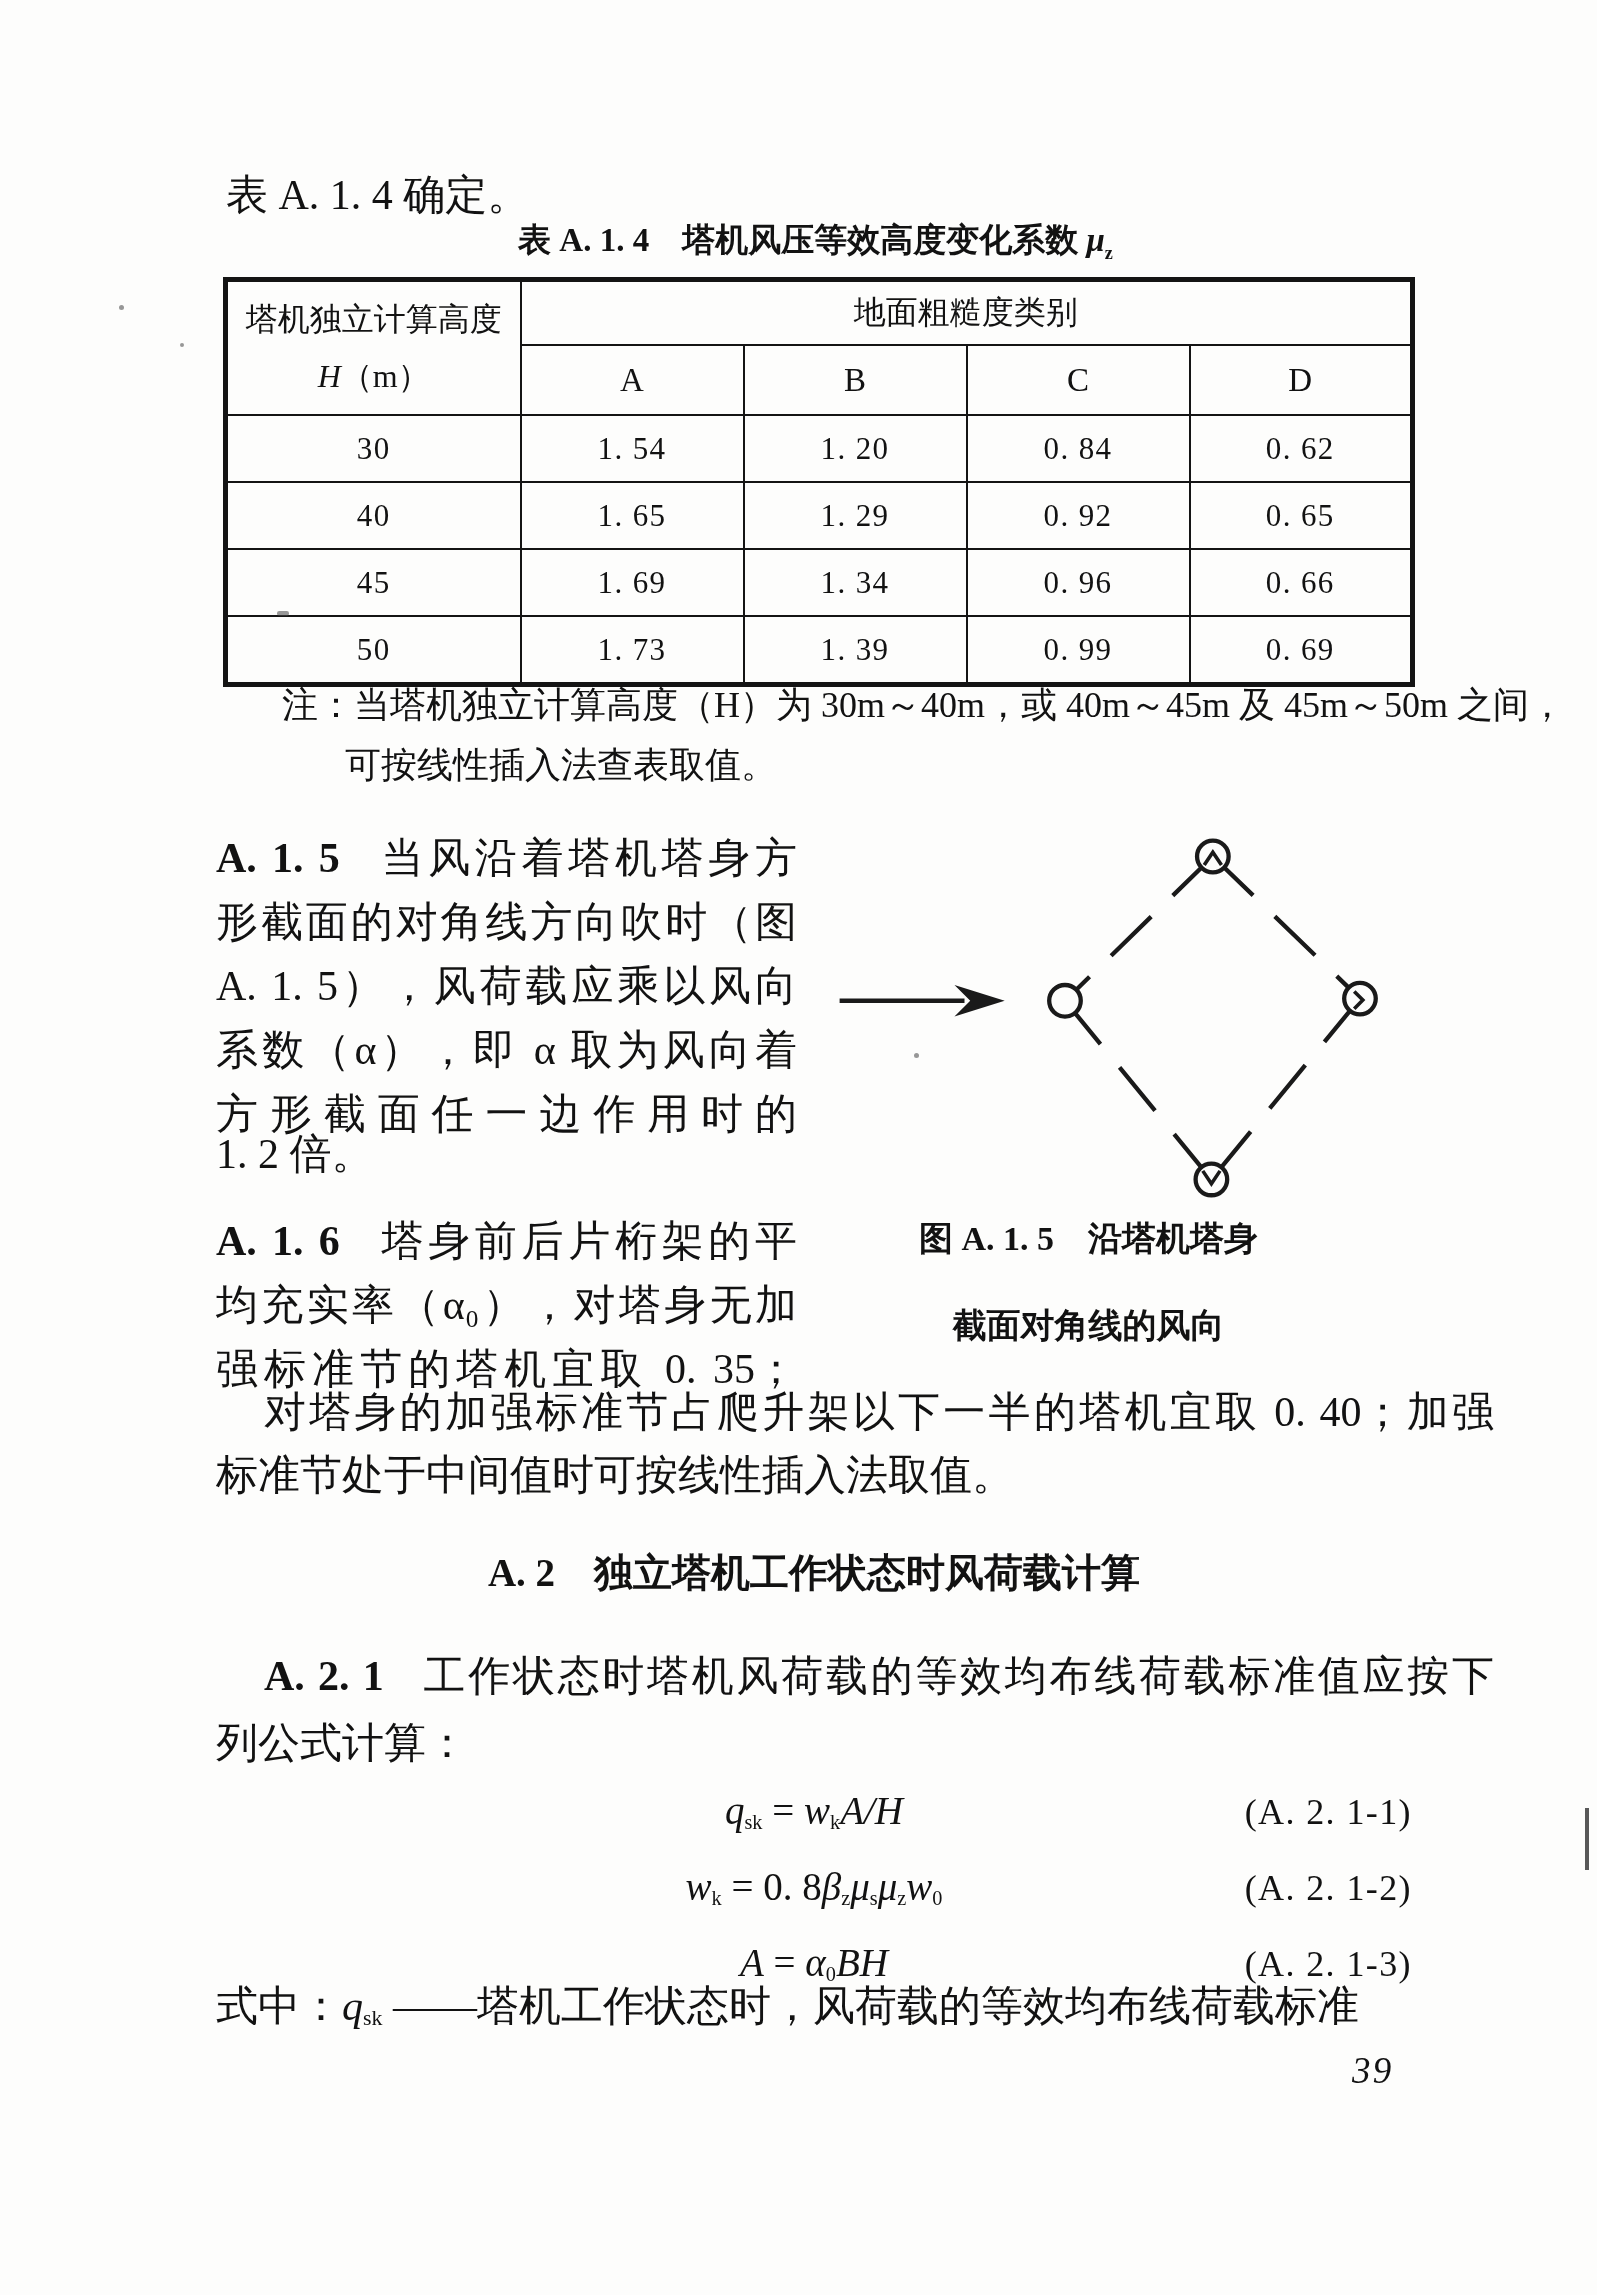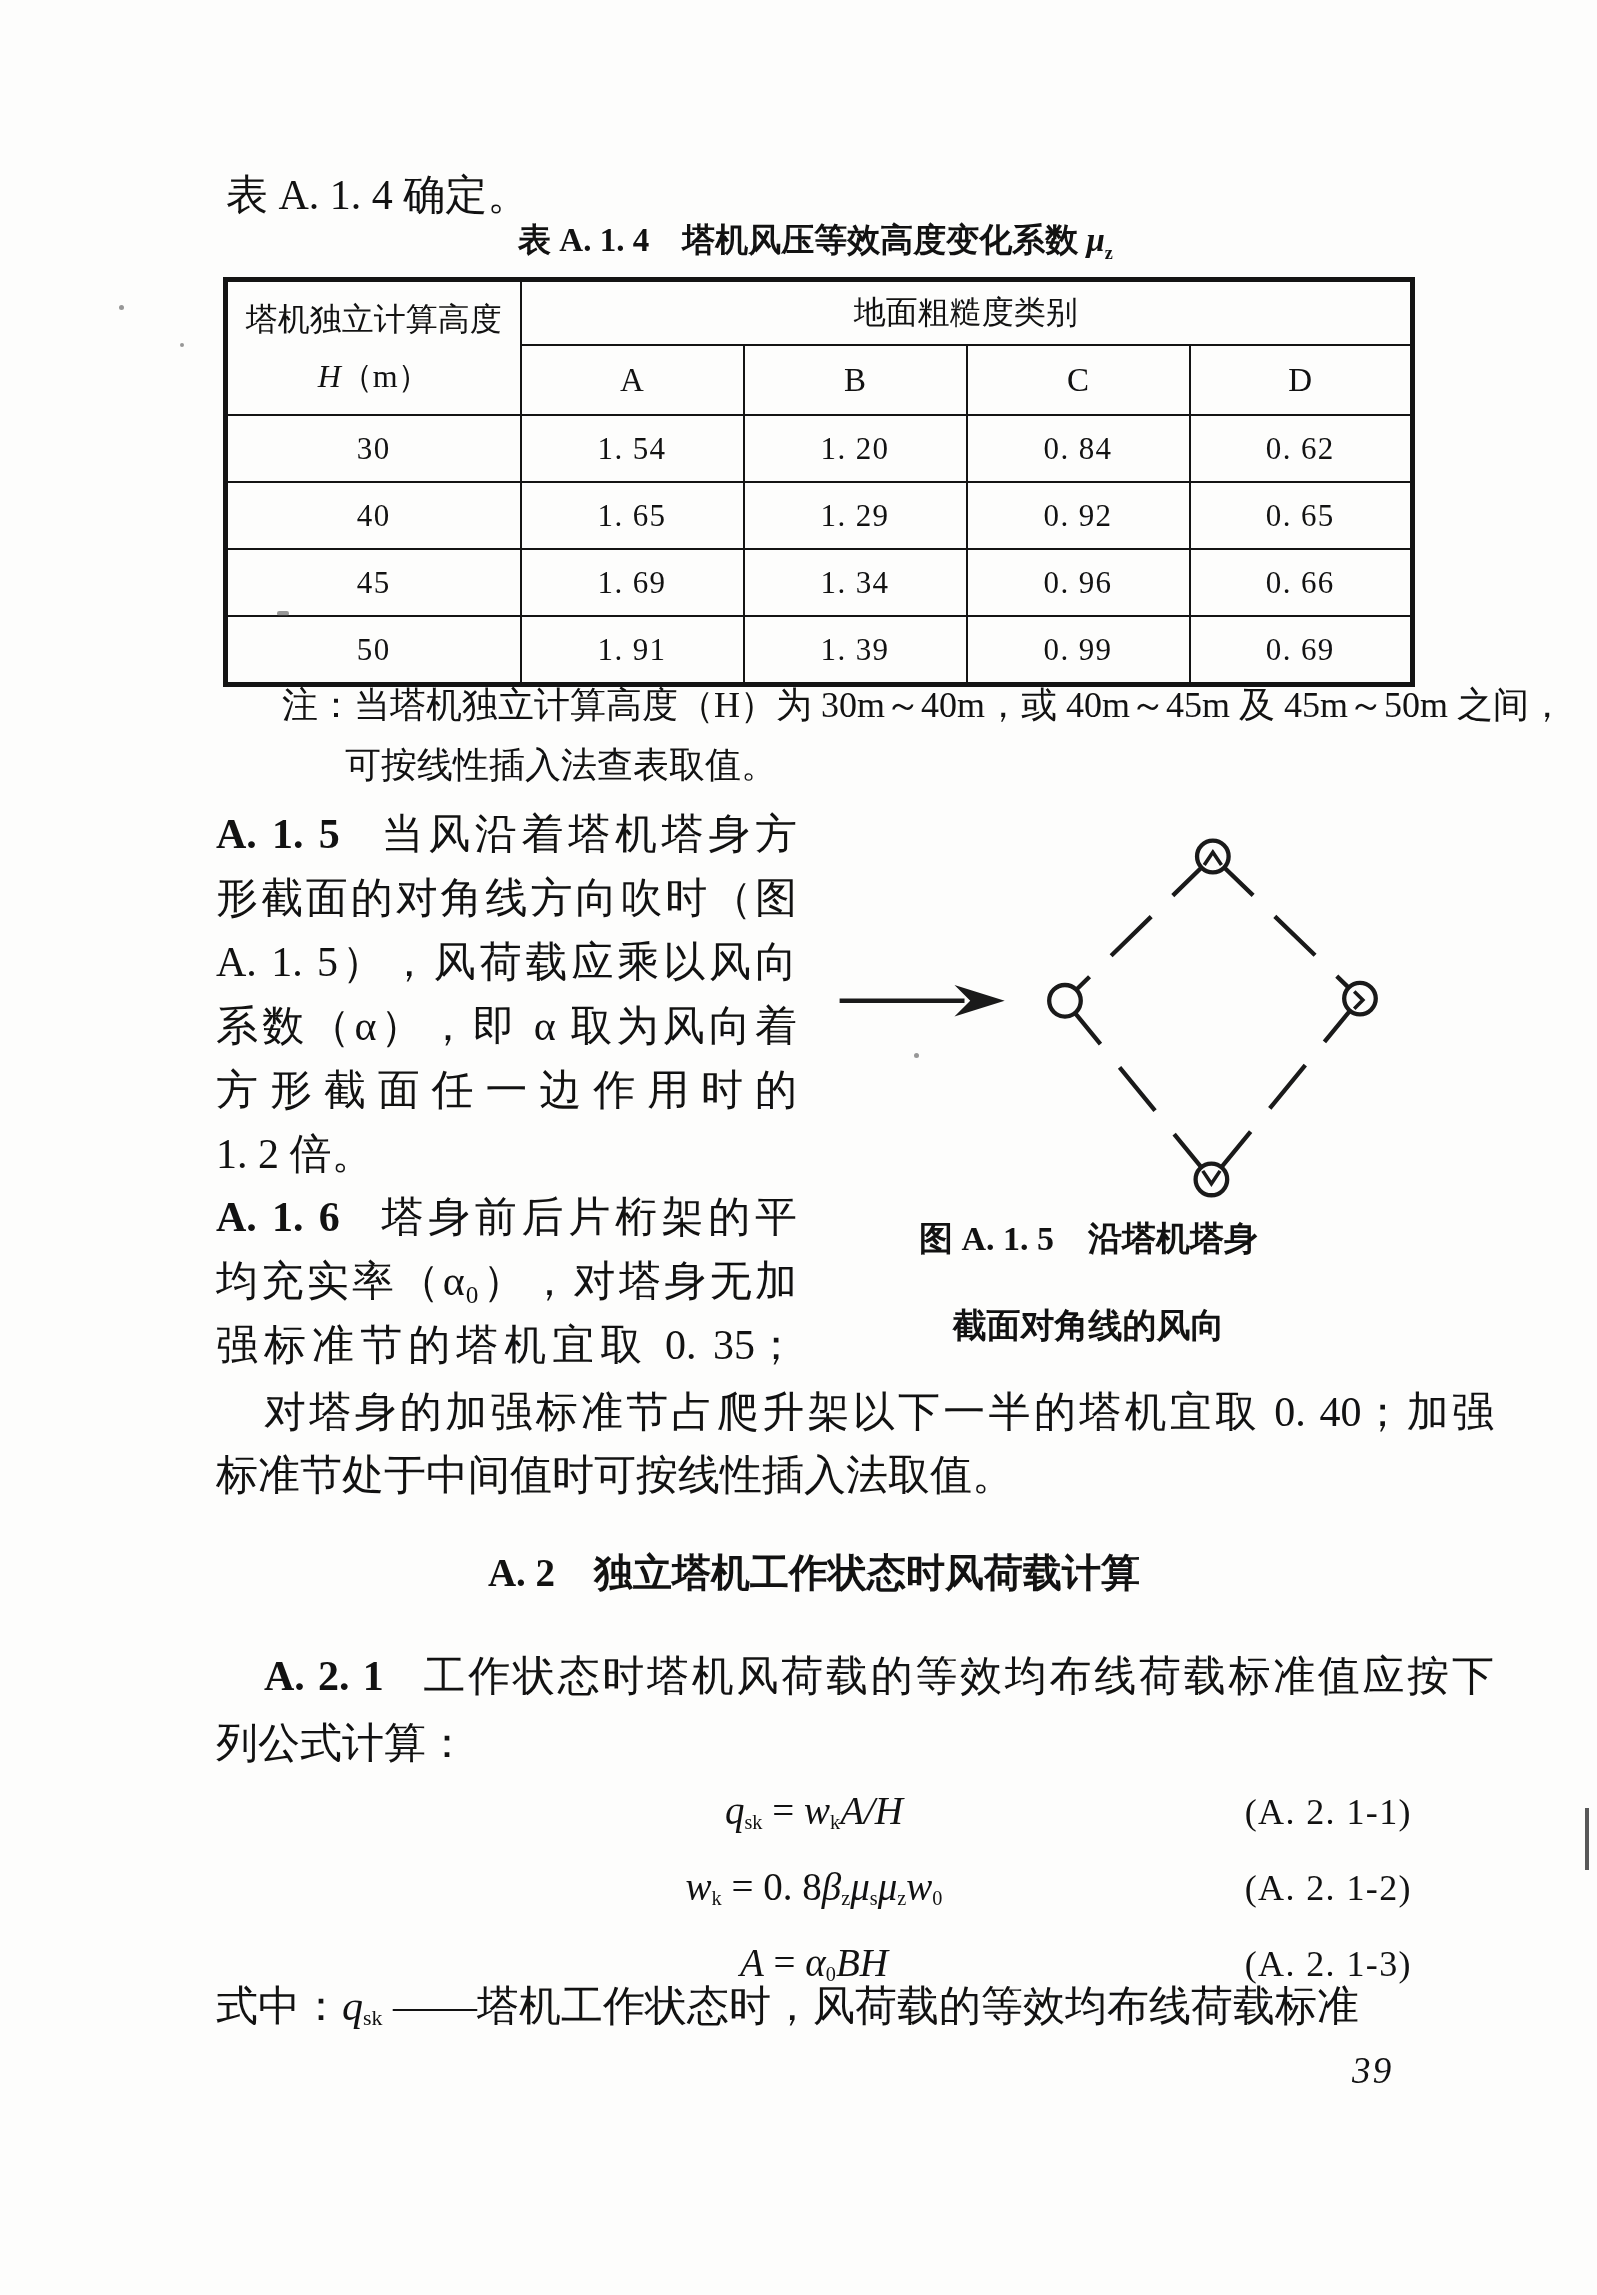--- a/index.html
+++ b/index.html
@@ -6,21 +6,21 @@
   .page{
     position:relative;
     width:1597px;height:2295px;
     background:#fdfdfc;
     font-family:"Liberation Serif","DejaVu Serif",serif;
     color:#121212;
     overflow:hidden;
   }
   .abs{position:absolute;}
   .body-line{position:absolute;font-size:42px;line-height:1.15;white-space:nowrap;}
-  .jline{width:581px;white-space:normal;text-align:justify;text-align-last:justify;}
+  .jline{width:581px;white-space:normal;text-align:justify;text-align-last:justify;margin-top:24px;}
   .jwide{width:1230px;white-space:normal;text-align:justify;text-align-last:justify;margin-left:48px;}
   .lbl{font-weight:bold;}
   .gap{display:inline-block;width:37px;}
   .intro{left:226px;top:131px;margin-top:40px;}
   .tbl-title{
     position:absolute;left:223px;top:218px;width:1185px;
     text-align:center;font-size:33px;font-weight:bold;white-space:nowrap;
   }
   .tbl-title sub{font-size:0.55em;}
   table.datatable{
@@ -105,21 +105,21 @@
       </tr>
       <tr>
         <td class="dat">45</td>
         <td class="dat">1. 69</td>
         <td class="dat">1. 34</td>
         <td class="dat">0. 96</td>
         <td class="dat">0. 66</td>
       </tr>
       <tr>
         <td class="dat">50</td>
-        <td class="dat">1. 91</td>
+        <td class="dat">1. 73</td>
         <td class="dat">1. 39</td>
         <td class="dat">0. 99</td>
         <td class="dat">0. 69</td>
       </tr>
     </tbody>
   </table>
 
   <div class="note" style="top:684px"><span class="note-label">注：</span><span>当塔机独立计算高度（H）为 30m～40m，或 40m～45m 及 45m～50m 之间，</span></div>
   <div class="note" style="top:744px;padding-left:63px">可按线性插入法查表取值。</div>
 

